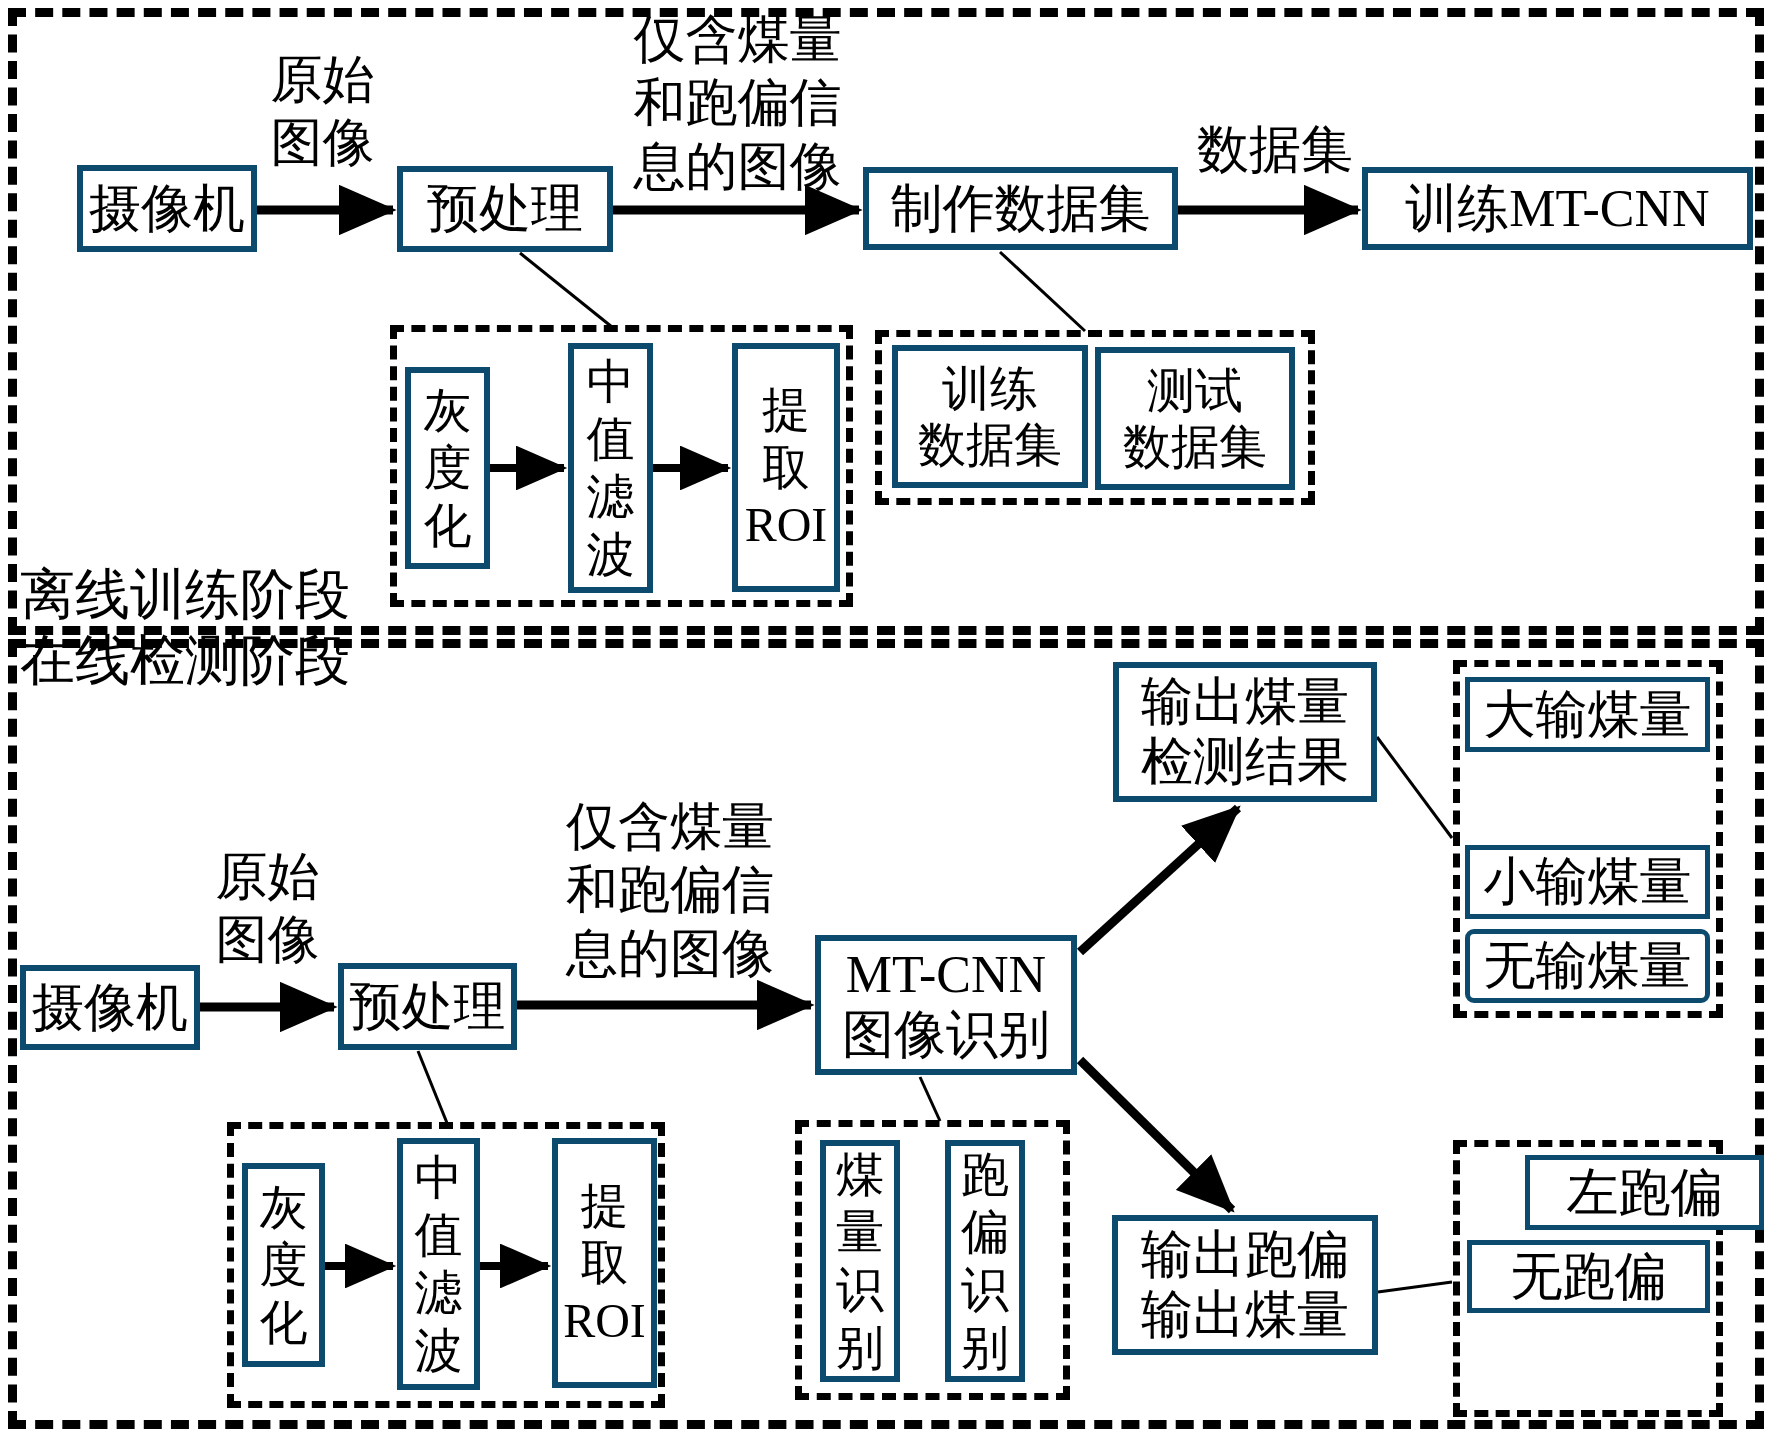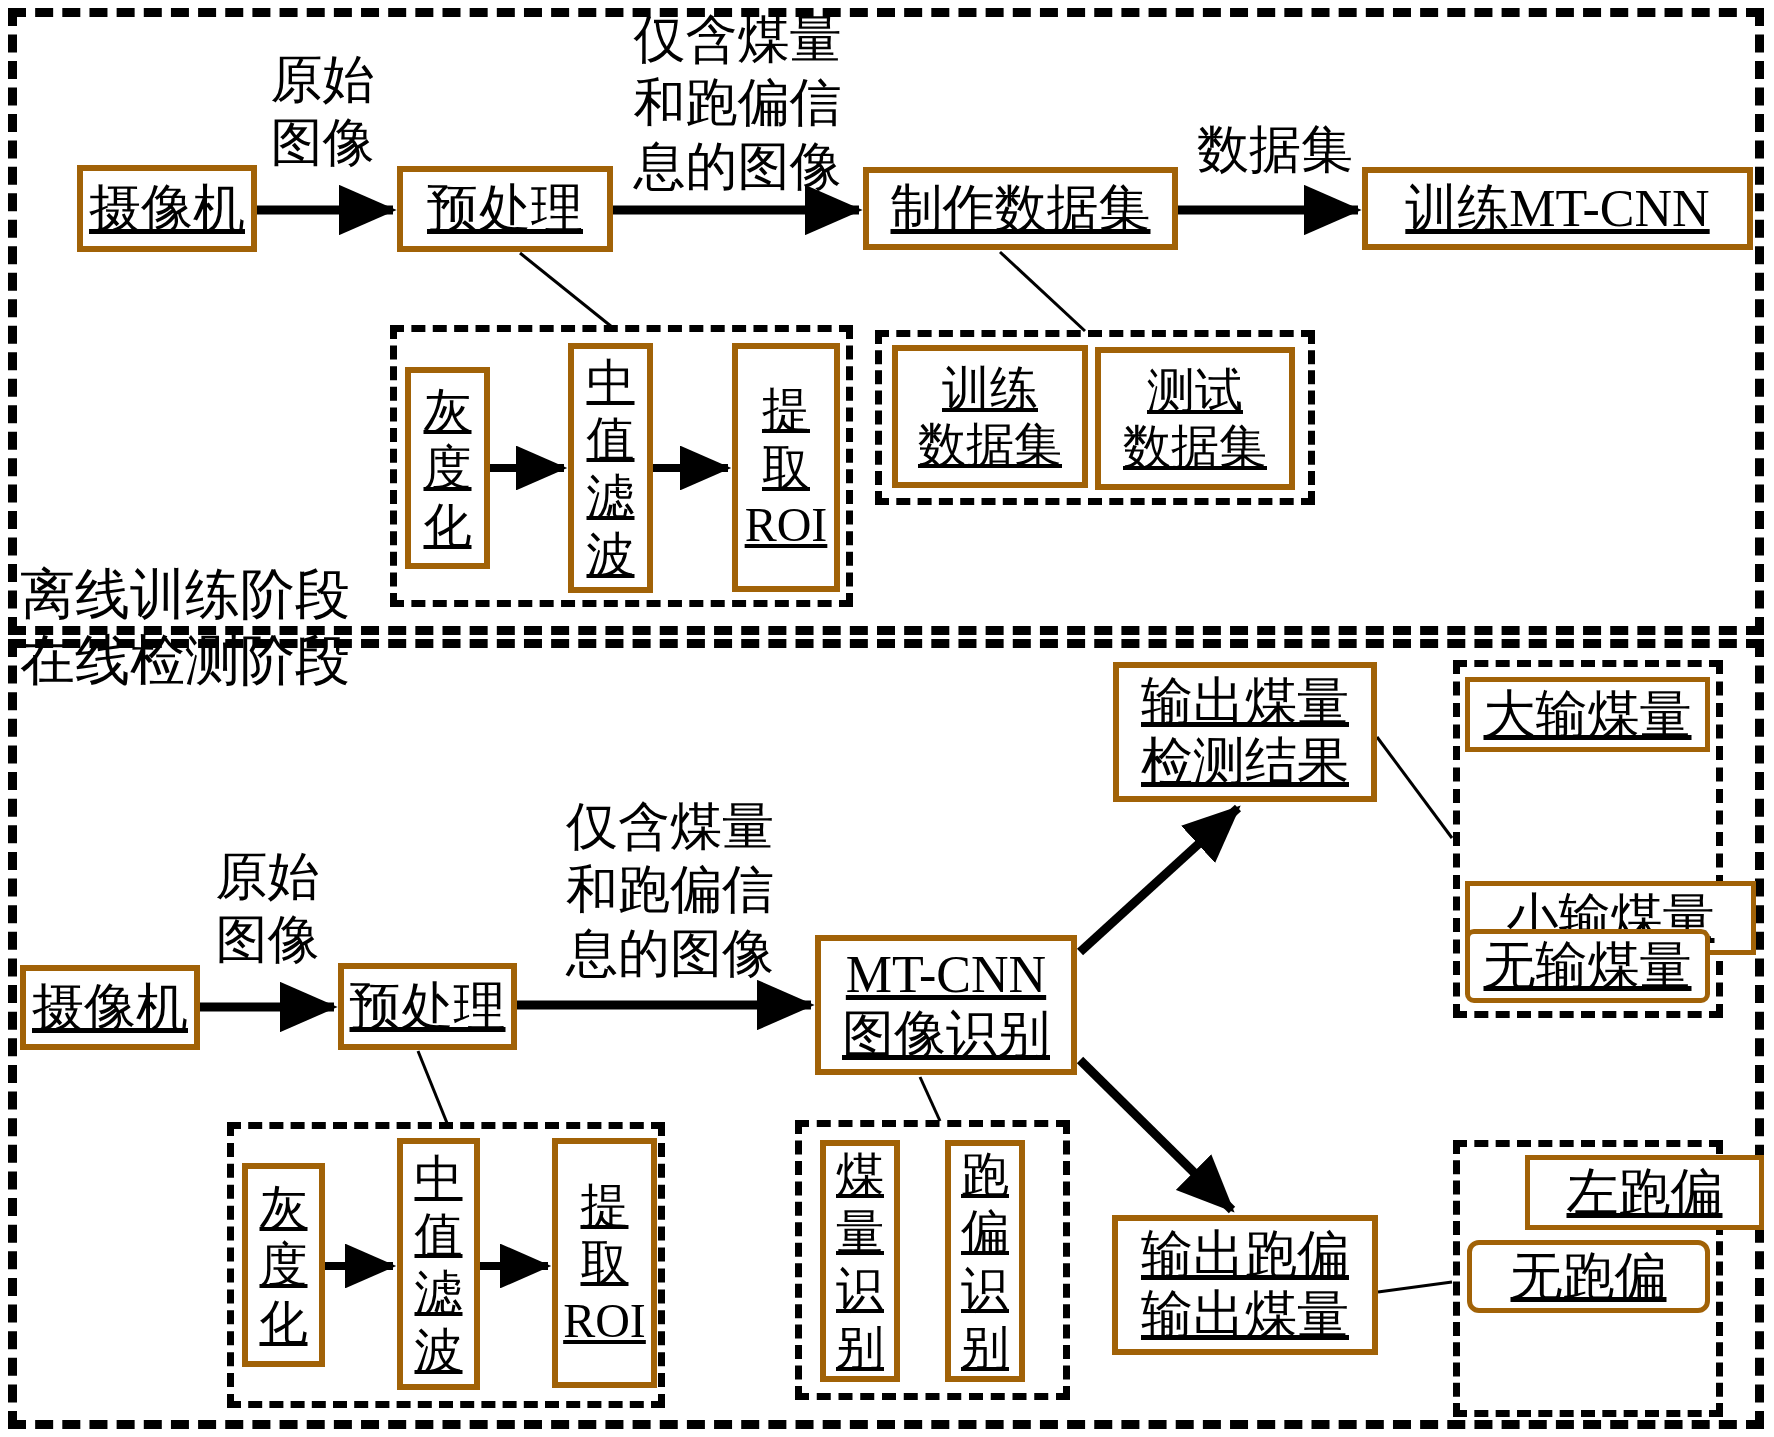--- a/index.html
+++ b/index.html
@@ -5,24 +5,24 @@
   html,body{margin:0;padding:0;background:#fff;}
   #canvas{
     position:relative;width:1774px;height:1437px;background:#ffffff;
     font-family:"Liberation Serif","DejaVu Serif",serif;color:#000;
     overflow:hidden;
   }
   .abs{position:absolute;box-sizing:border-box;}
   .dashed-rect{border:9px dashed #000;background:transparent;}
   .dashed-group{border:7px dashed #000;background:transparent;}
   .box{
-    border:6px solid #a16207;background:#fff;
+    border:6px solid #0c4a6e;background:#fff;
     display:flex;align-items:center;justify-content:center;
     text-align:center;white-space:pre-line;
-    font-size:52px;line-height:1.15;font-weight:400;text-decoration:underline;
+    font-size:52px;line-height:1.15;font-weight:400;
   }
   .box.thin{border-width:5px;}
   .flow-label{
     text-align:center;white-space:pre-line;font-size:52px;line-height:1.22;
   }
   .section-label{font-size:55px;white-space:nowrap;}
   svg{position:absolute;left:0;top:0;}
   .vfont{font-size:48px;line-height:1.2;}
 </style>
 </head>
@@ -140,20 +140,20 @@
 识
 别</div>
 
   <div class="abs box" style="left:1113px;top:662px;width:264px;height:140px;">输出煤量
 检测结果</div>
   <div class="abs box" style="left:1112px;top:1215px;width:266px;height:140px;">输出跑偏
 输出煤量</div>
 
   <div class="abs dashed-group" style="left:1453px;top:660px;width:270px;height:358px;"></div>
   <div class="abs box thin" style="left:1465px;top:677px;width:245px;height:75px;">大输煤量</div>
-  <div class="abs box thin" style="left:1465px;top:845px;width:291px;height:74px;margin-top:36px;">小输煤量</div>
+  <div class="abs box thin" style="left:1465px;top:845px;width:245px;height:74px;">小输煤量</div>
   <div class="abs box thin" style="left:1465px;top:929px;width:245px;height:74px;border-radius:9px;">无输煤量</div>
 
   <div class="abs dashed-group" style="left:1453px;top:1140px;width:270px;height:277px;"></div>
   <div class="abs box thin" style="left:1525px;top:1155px;width:239px;height:75px;">左跑偏</div>
-  <div class="abs box thin" style="left:1467px;top:1240px;width:243px;height:73px;border-radius:12px;">无跑偏</div>
+  <div class="abs box thin" style="left:1467px;top:1240px;width:243px;height:73px;">无跑偏</div>
 
 </div>
 
 </body></html>

